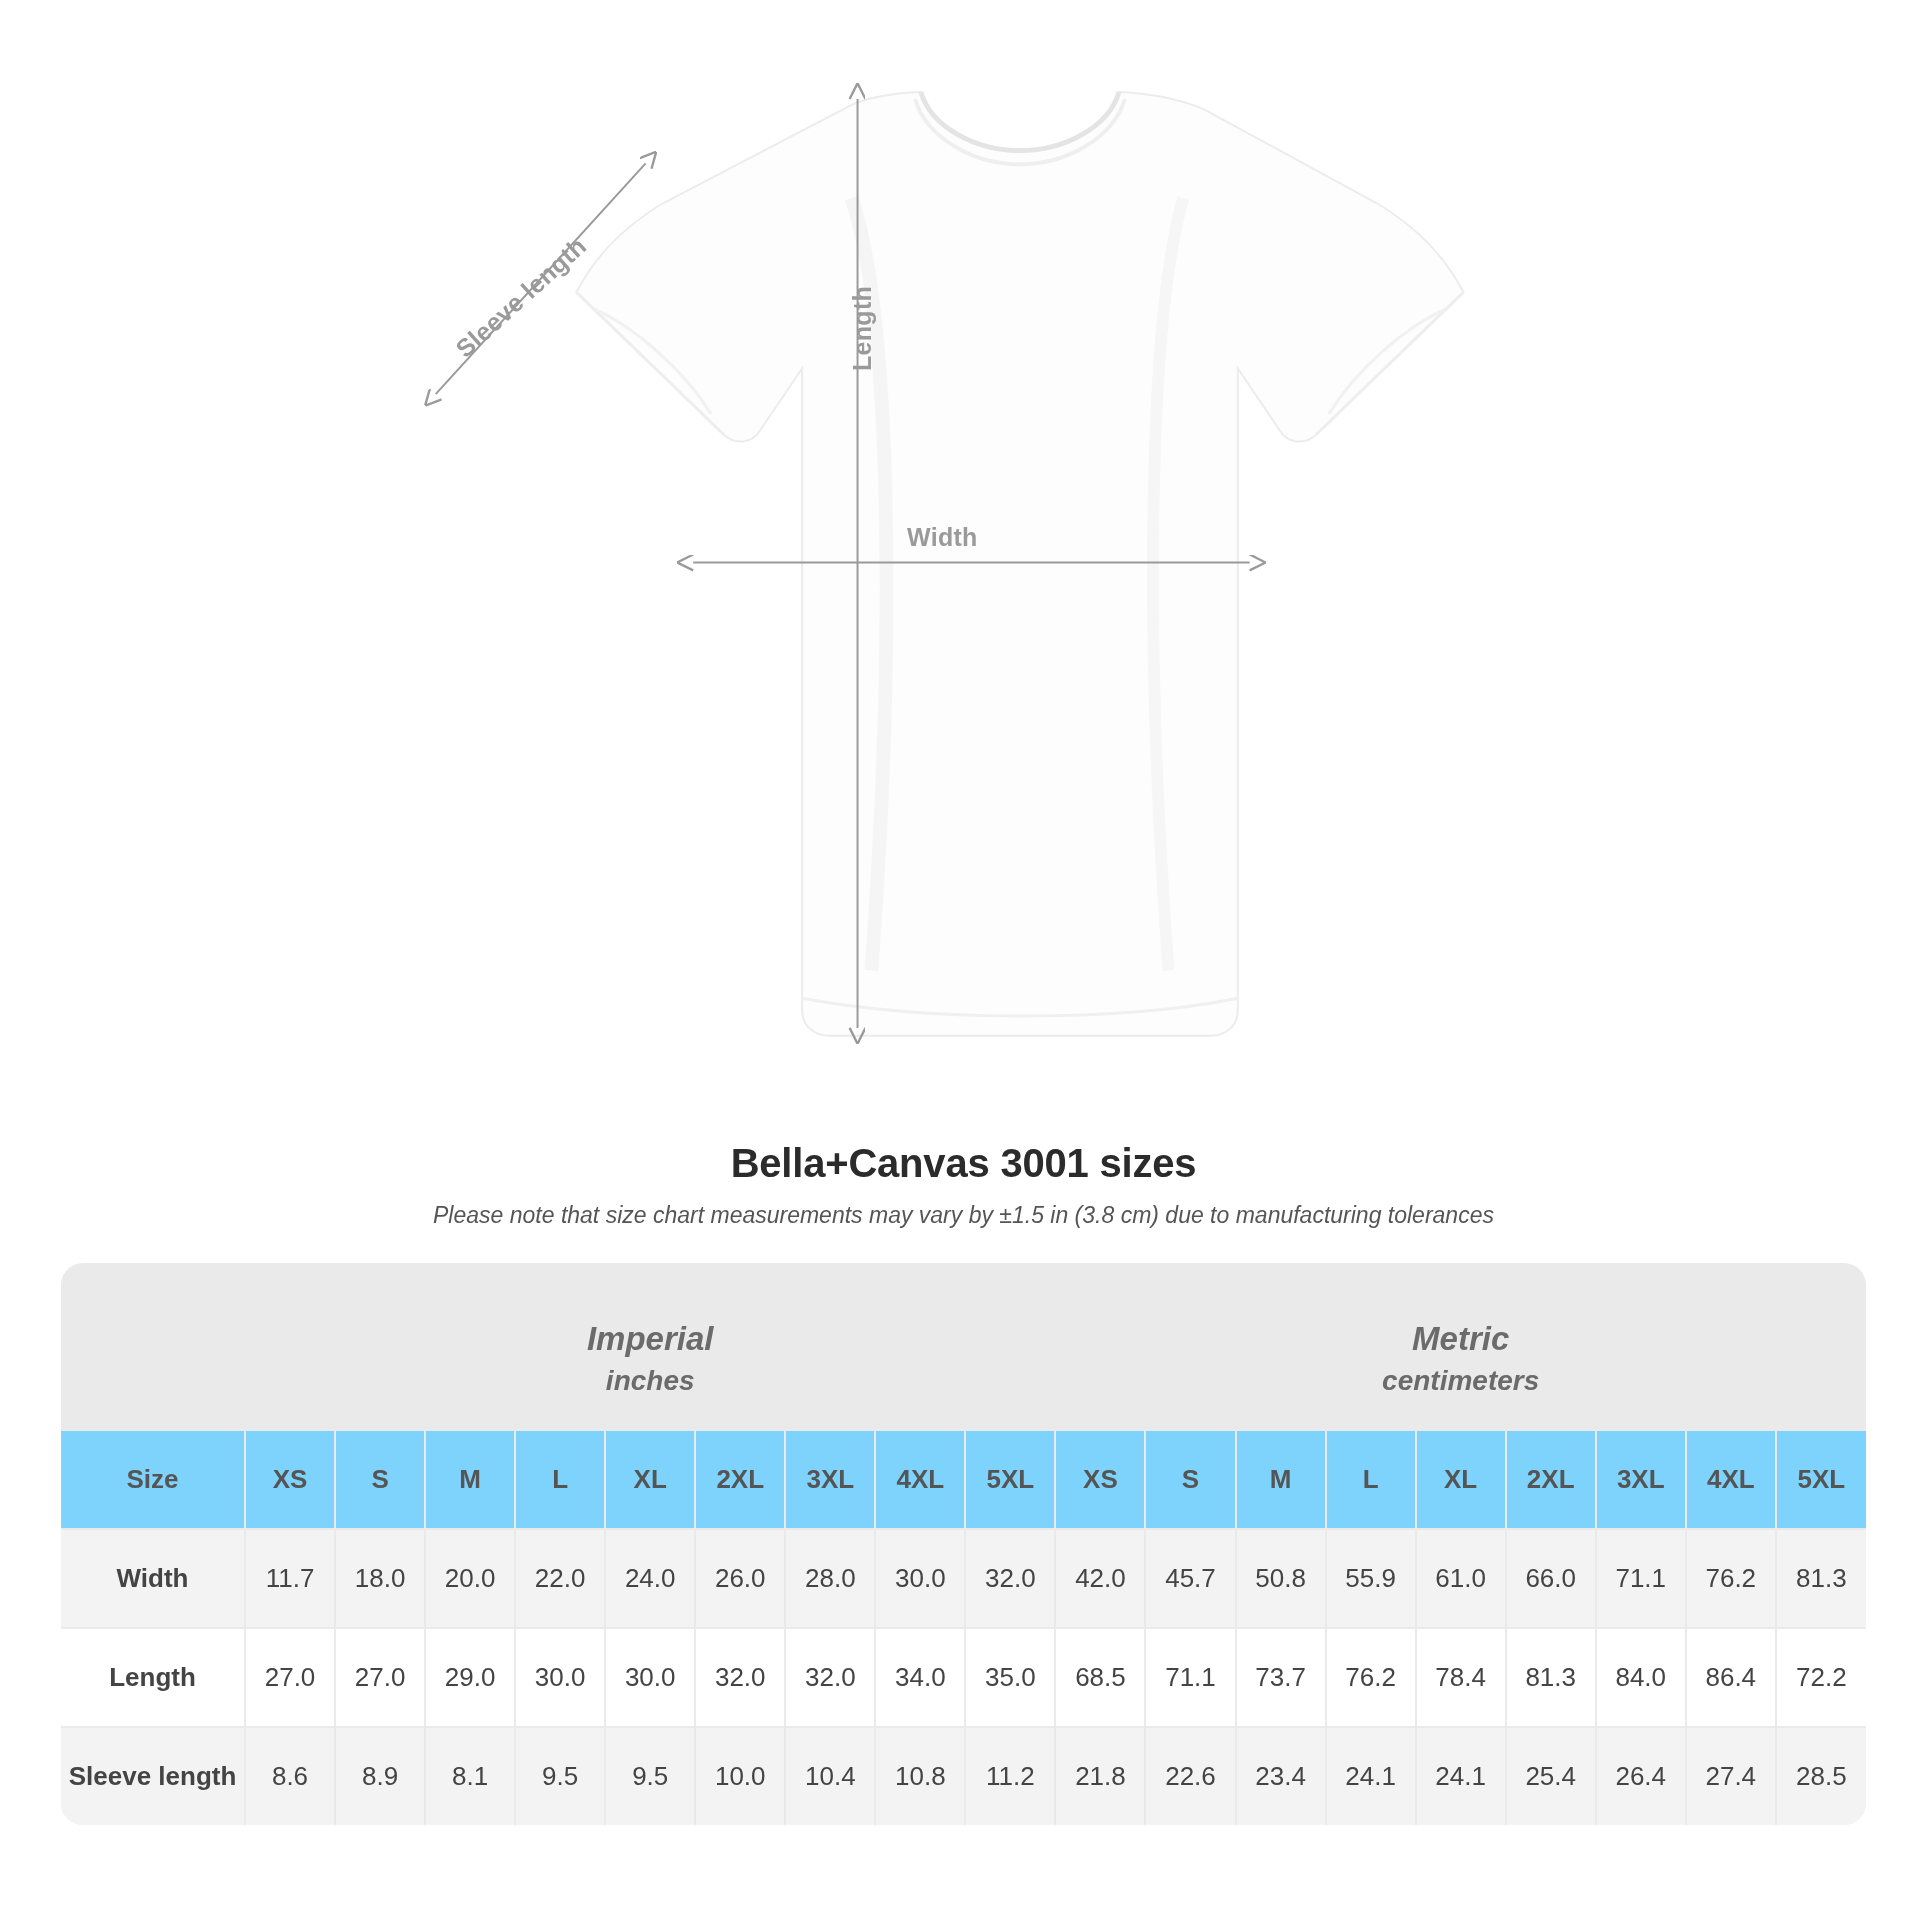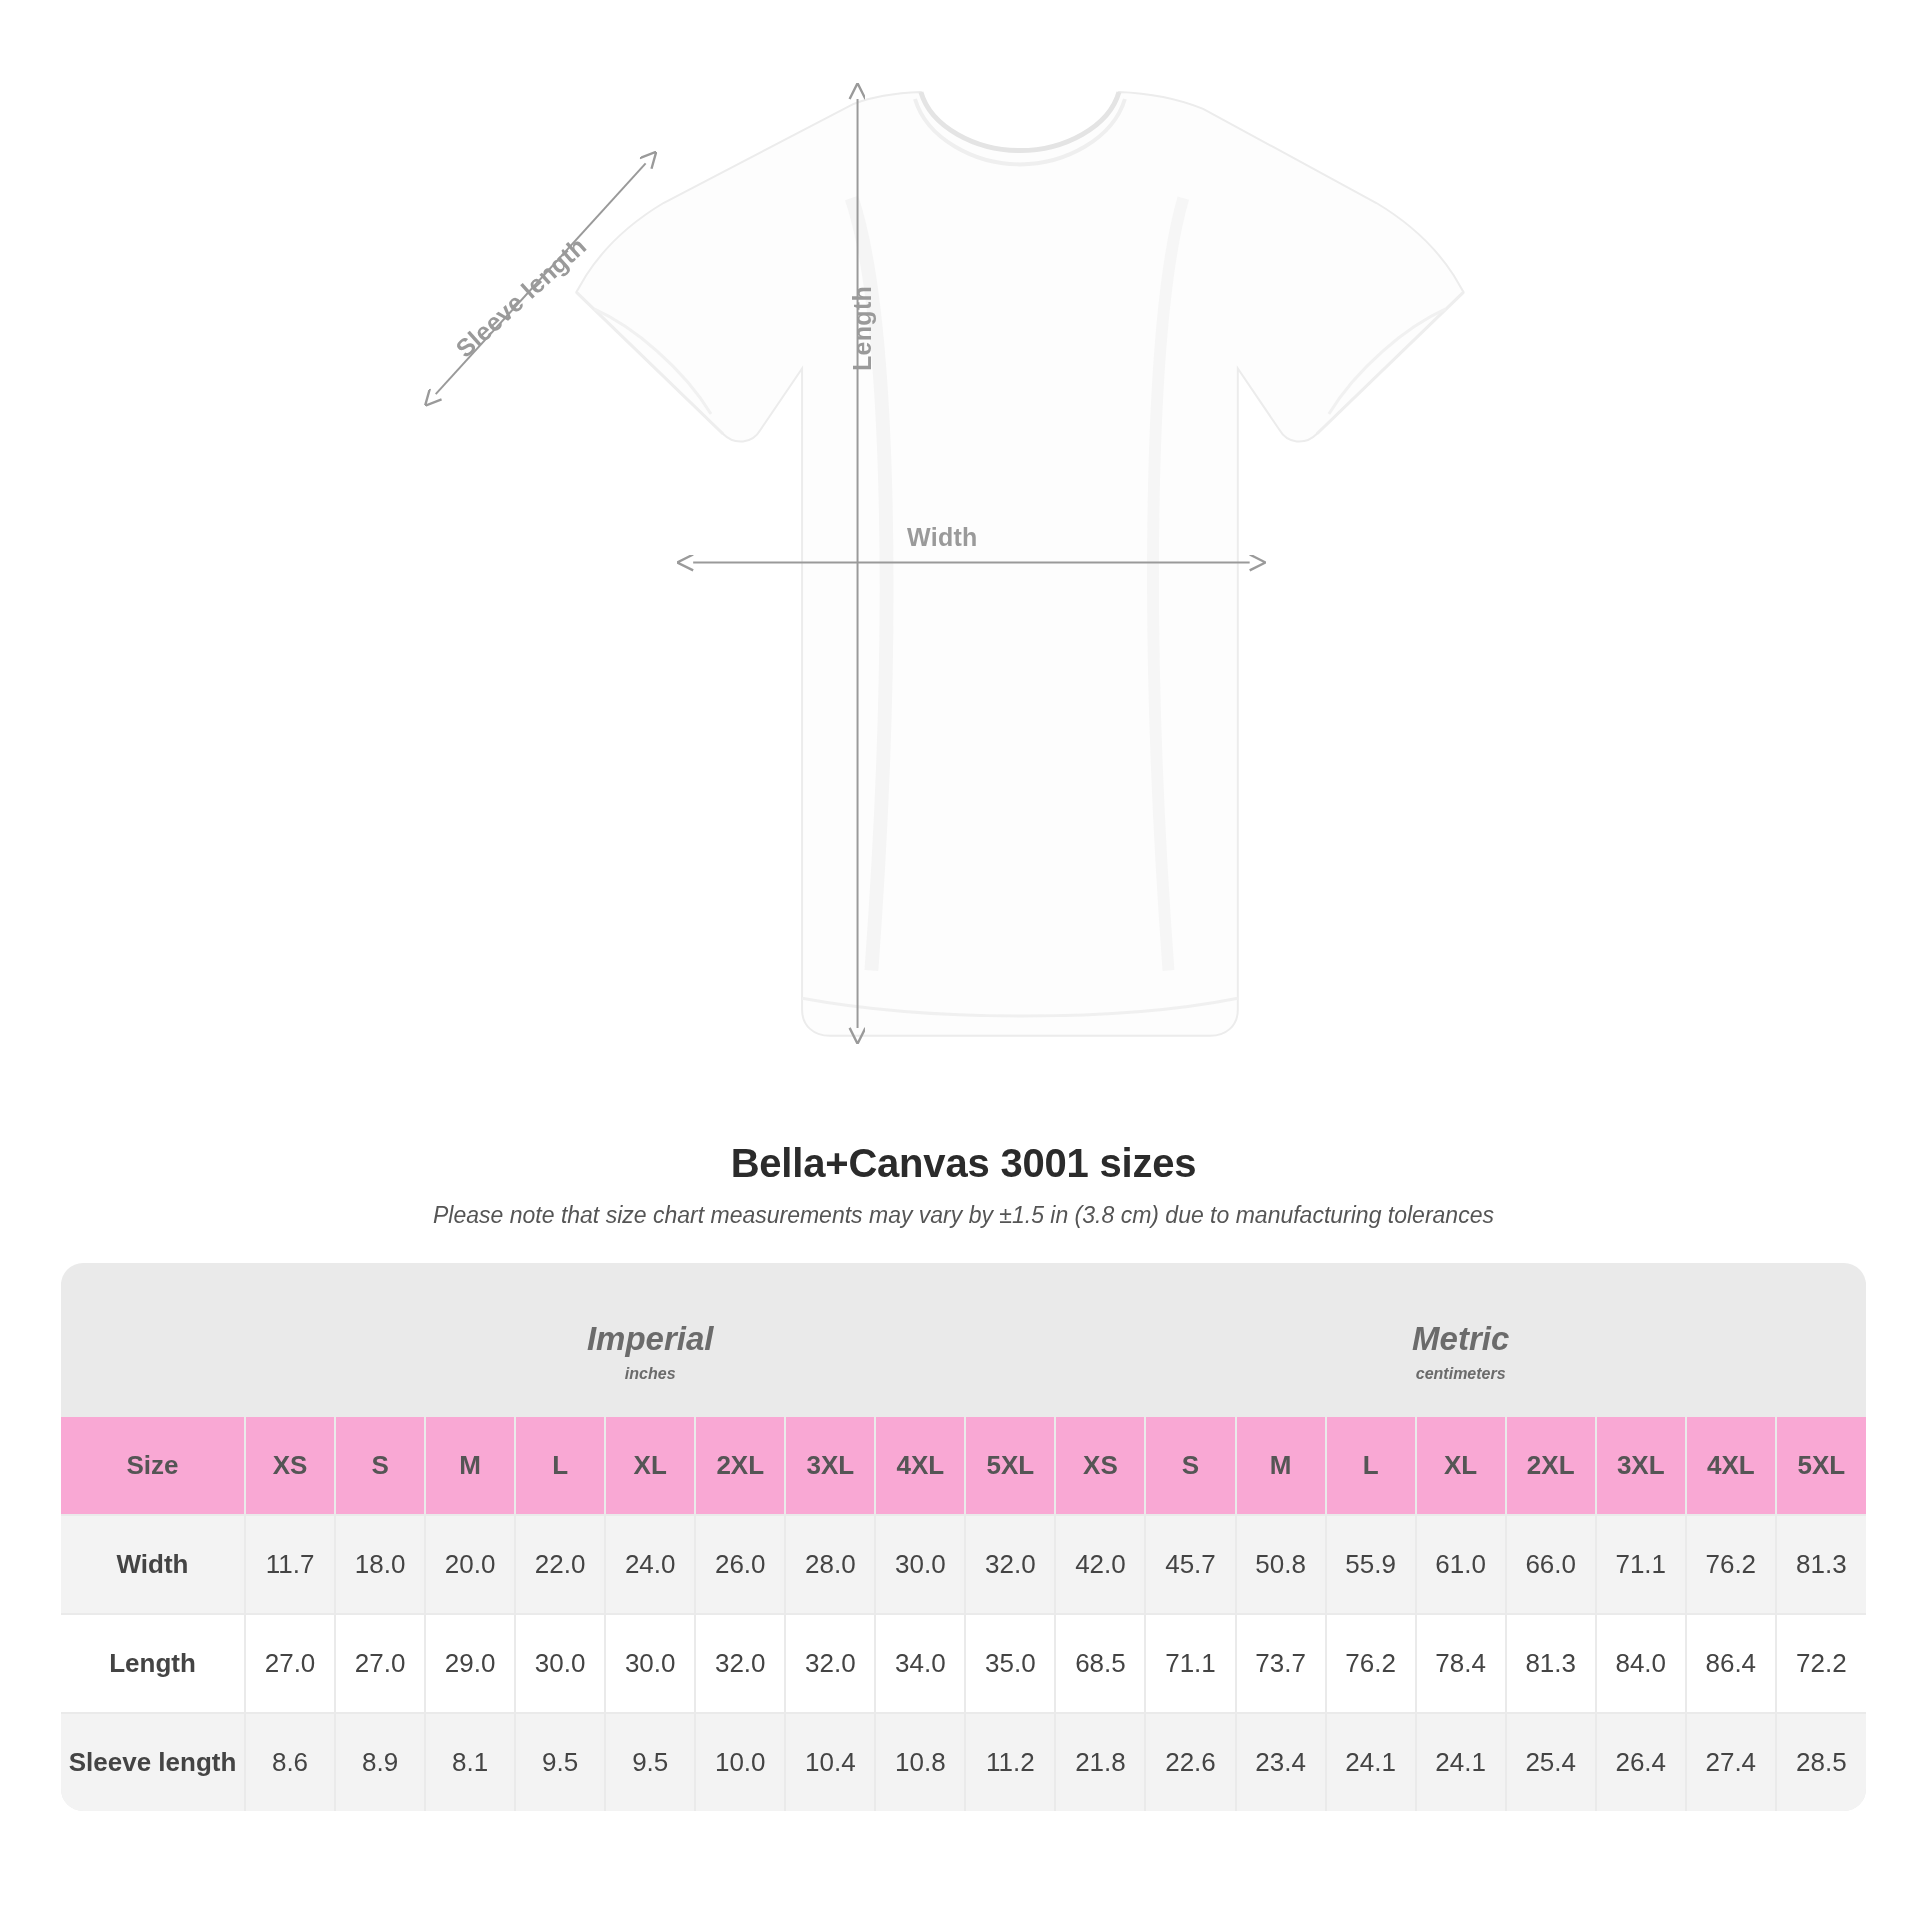--- a/index.html
+++ b/index.html
@@ -98,28 +98,28 @@
     border: none;
   }
   .unit-name {
     font-size: 33px;
     font-weight: bold;
     font-style: italic;
     color: #6b6b6b;
     line-height: 1.25;
   }
   .unit-sub {
-    font-size: 16px;
+    font-size: 28px;
     font-style: italic;
     color: #6b6b6b;
     margin-top: 6px;
   }
 
   .head-row th {
-    background: #f9a8d4;
+    background: #7dd3fc;
     color: #555555;
     font-size: 26px;
     font-weight: bold;
     height: 95px;
     border-right: 2px solid #eaeaea;
   }
   .head-row th:last-child { border-right: none; }
   .head-row th.rowhead {
     color: #555555;
   }

